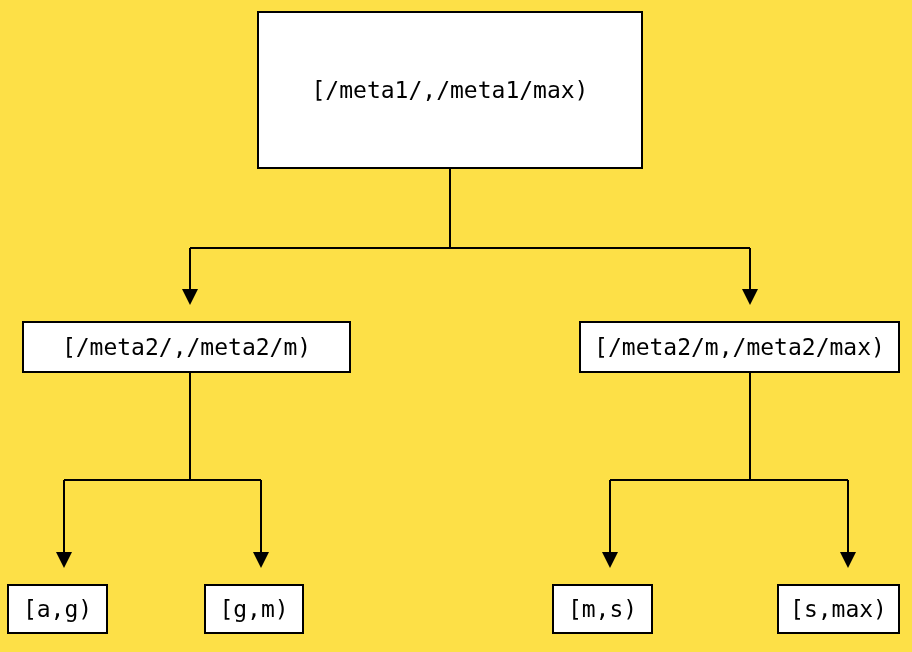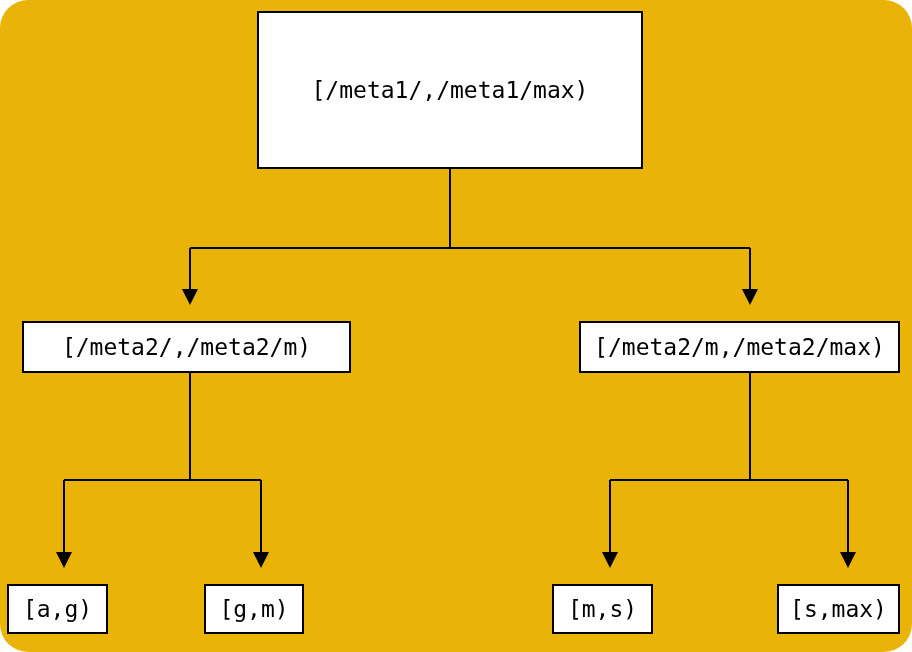--- a/index.html
+++ b/index.html
@@ -11,22 +11,21 @@
   body {
     width: 912px;
     height: 652px;
     font-family: "DejaVu Sans Mono", "Liberation Mono", monospace;
     overflow: hidden;
   }
   #diagram-root {
     position: relative;
     width: 912px;
     height: 652px;
-    background: #eab308;
-    border-radius: 28px;
+    background: #fde047;
   }
   svg#tree-svg {
     display: block;
     width: 912px;
     height: 652px;
   }
   .node-box {
     fill: #ffffff;
     stroke: #000000;
     stroke-width: 2;

